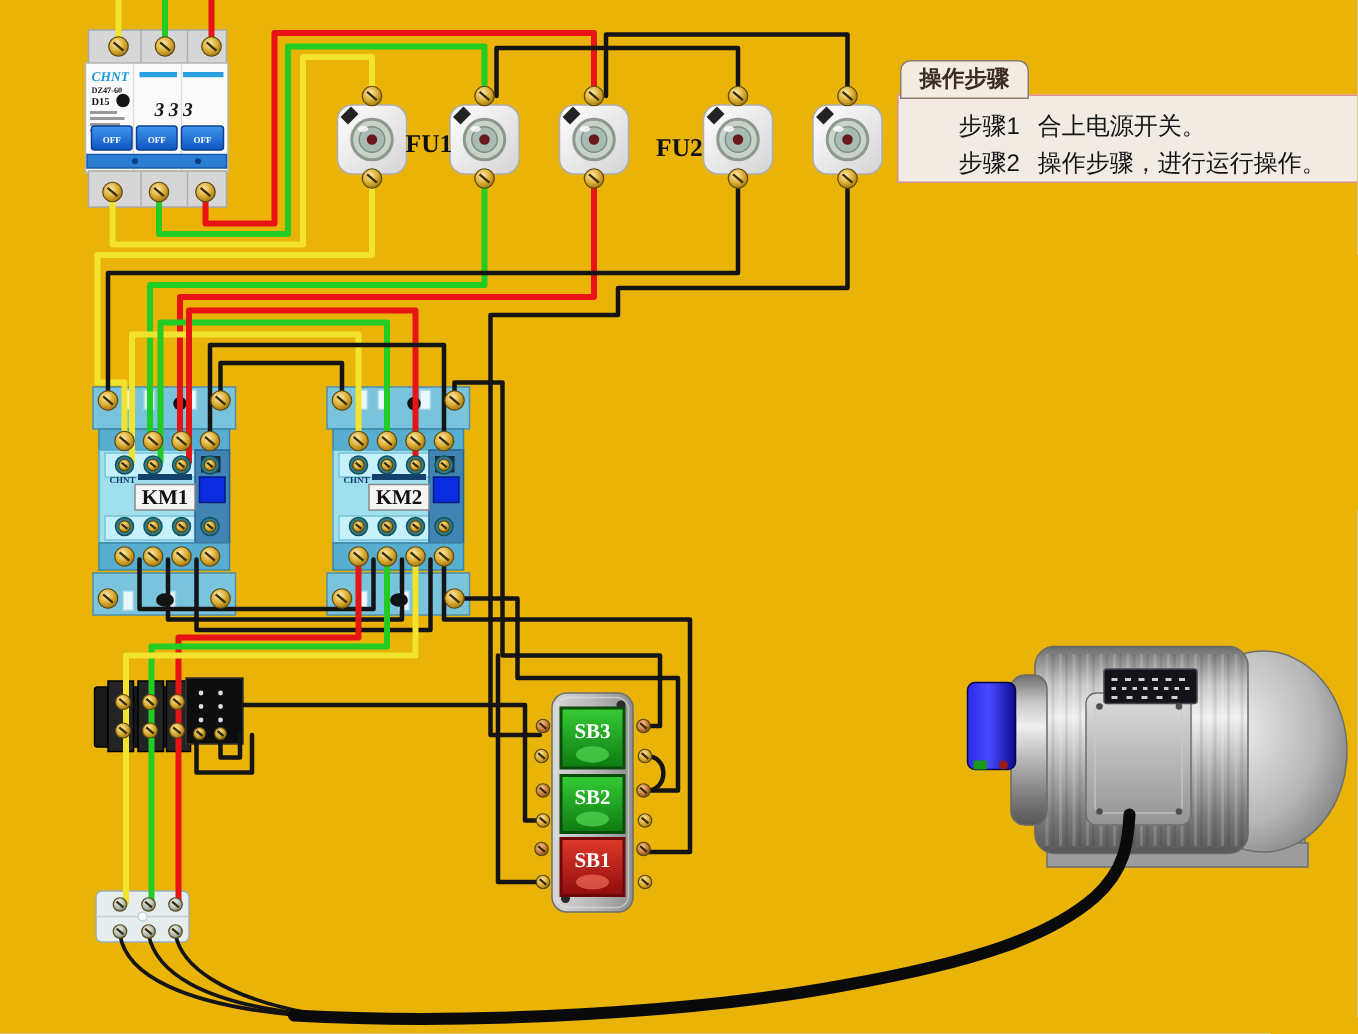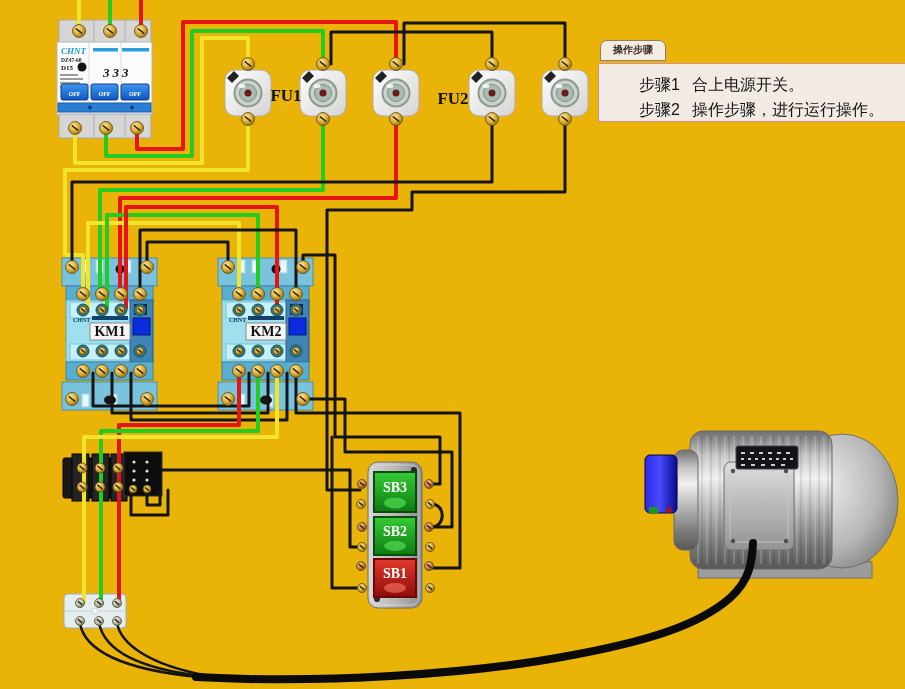--- a/index.html
+++ b/index.html
@@ -5,21 +5,21 @@
   html,body{margin:0;padding:0;background:#cfcfcf;}
   .stage{position:relative;width:905px;height:689px;background:#eab308;overflow:hidden;
          font-family:"Liberation Sans",sans-serif;}
   svg{position:absolute;left:0;top:0;}
   svg text{font-family:"Liberation Serif",serif;}
   .lbl{font-weight:bold;fill:#111;}
   
   .instr{position:absolute;left:598px;top:40px;width:307px;height:82px;}
   .instr .tab{position:absolute;left:2px;top:0;padding:2px 12px 3px 12px;
       background:#f3ece3;border:1px solid #8d7c6d;border-radius:7px 7px 0 0;
-      font-family:"Liberation Serif",serif;font-size:10px;font-weight:bold;color:#3c2d24;z-index:2;}
+      font-family:"Liberation Serif",serif;font-size:15px;font-weight:bold;color:#3c2d24;z-index:2;}
   .instr .bodybox{position:absolute;left:0;top:23px;right:0;bottom:0;
       background:#f1ebe3;border:1px solid #d98f8f;border-right:none;z-index:1;
       font-family:Liberation Sans, sans-serif;font-size:16px;color:#141414;
       padding:8px 4px 0 40px;line-height:25px;white-space:nowrap;}
   .stepno{margin-right:12px;}
 </style>
 </head>
 <body>
 
 <div class="stage">

